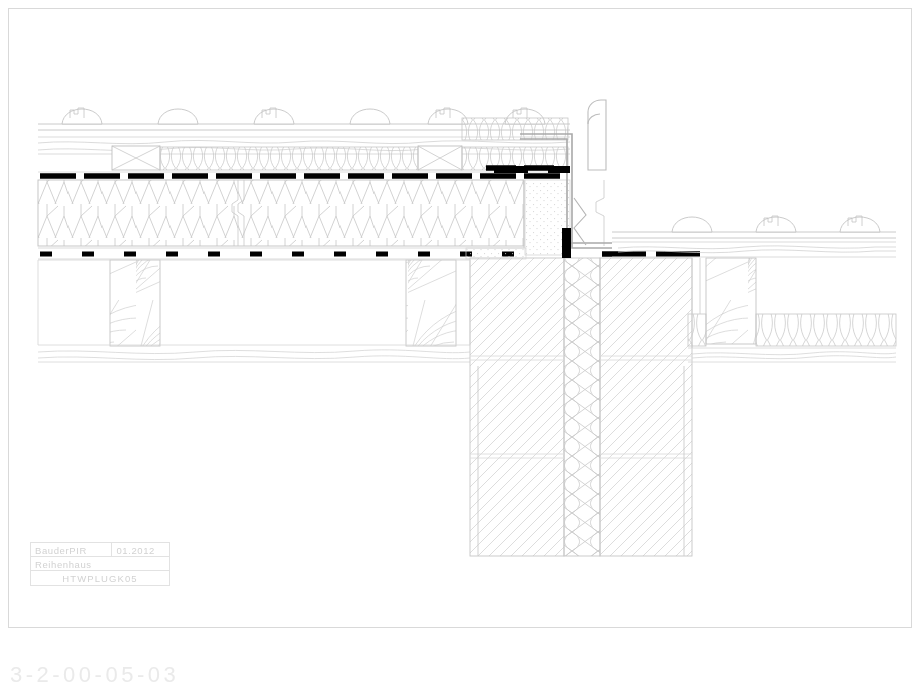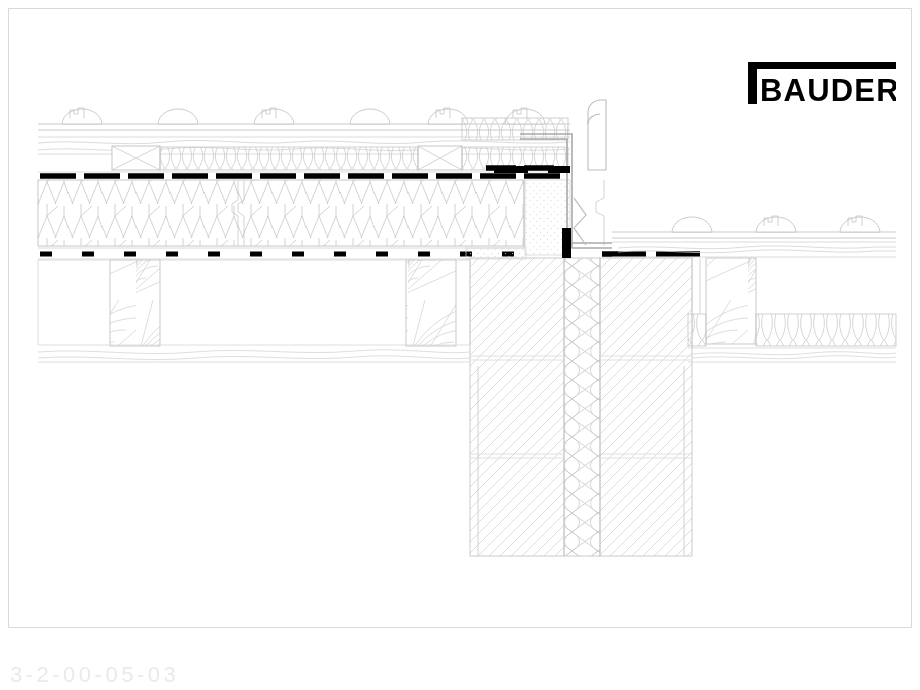--- a/index.html
+++ b/index.html
@@ -330,24 +330,29 @@
     </g>
 
     <g stroke="#d4d4d4" stroke-width="0.8" fill="none">
       <path d="M38 260 L110 260 M160 260 L406 260 M456 260 L470 260"></path>
       <path d="M38 345 L38 260"></path>
       <path d="M470 345 L470 260"></path>
     </g>
 
   </svg>
 
-  <div id="logo">
-    <svg viewBox="0 0 148 42" width="148" height="42" xmlns="http://www.w3.org/2000/svg">
-
-      <path d="M0 0 L148 0 L148 7 L9 7 L9 42 L0 42 Z" fill="#000000"></path>
-      <text x="12" y="39" font-family="Liberation Sans, sans-serif" font-size="31" font-weight="bold" letter-spacing="1.2" fill="#000000">BAUDER</text>
-    </svg>
+
+  <div id="title-block">
+    <div class="tb-row">
+      <div class="tb-cell sys">BauderPIR</div>
+      <div class="tb-cell date">01.2012</div>
+    </div>
+    <div class="tb-row">
+      <div class="tb-cell bldg">Reihenhaus</div>
+    </div>
+    <div class="tb-row">
+      <div class="tb-cell code">HTWPLUGK05</div>
+    </div>
   </div>
 
-
   <div id="drawing-number">3-2-00-05-03</div>
 
 </div>
 
 </body></html>

